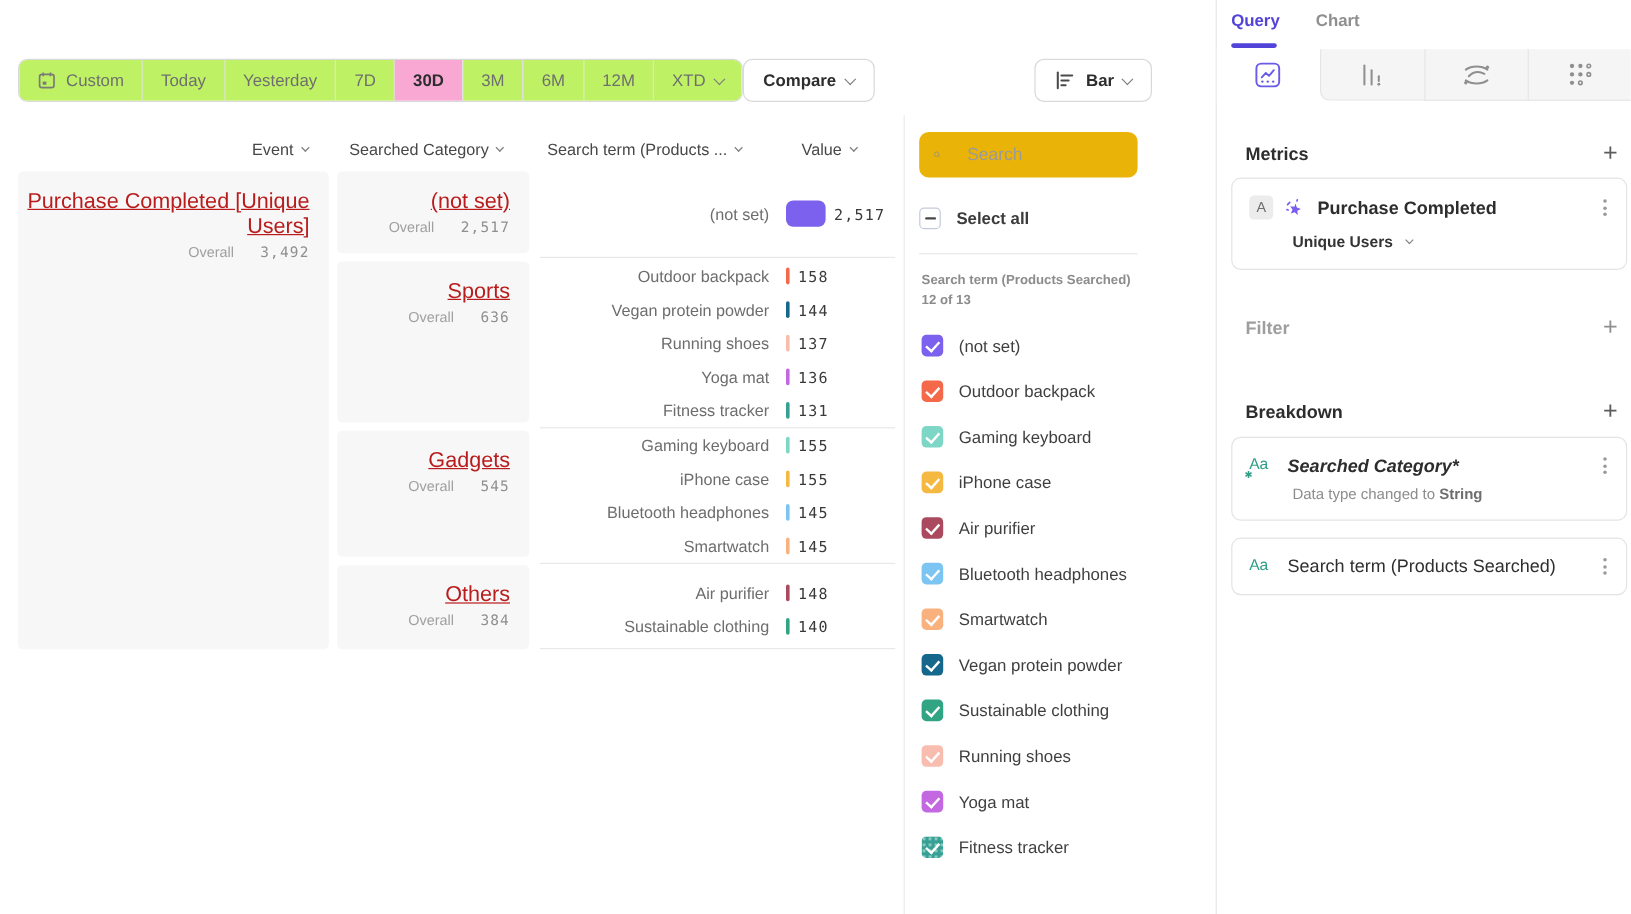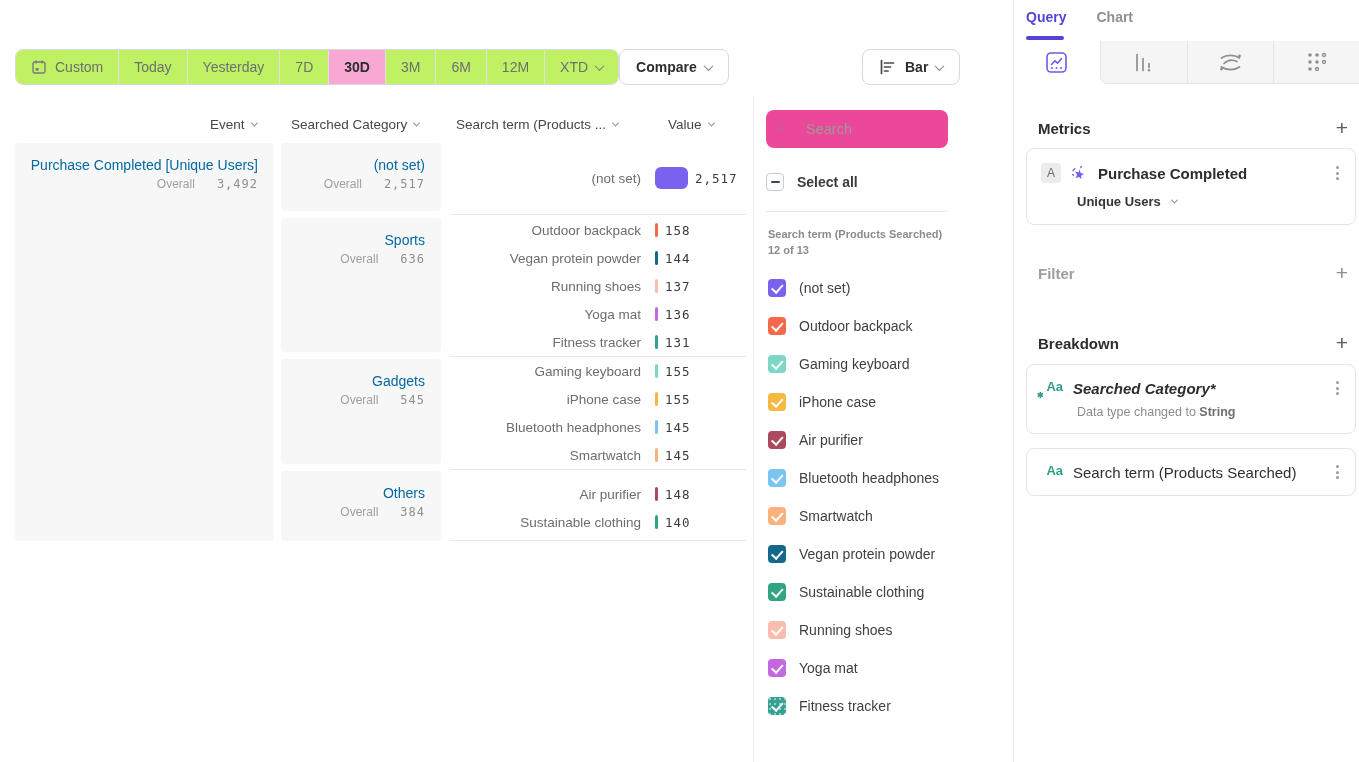--- a/index.html
+++ b/index.html
@@ -22,35 +22,35 @@
   .compare-btn { }
   .bar-select { position:absolute; left:862px; top:49px; height:36px; }
   .chev { width:7px; height:7px; border-right:1.6px solid #7e7e7e; border-bottom:1.6px solid #7e7e7e;
           transform:rotate(45deg) translate(-1px,-1px); display:inline-block; flex:none; }
   .chev.sm { width:5px; height:5px; }
 
   
   .thead-cell { position:absolute; top:117px; display:flex; align-items:center; gap:7px;
                 font-size:13.5px; color:#474747; cursor:pointer; }
   .cell { position:absolute; background:#f7f7f7; border-radius:4px; text-align:right; padding:14px 16px 0 0; }
-  .cell .name { font-size:14px; color:#0369a1; }
+  .cell .name { font-size:18px; color:#b91c1c;text-decoration:underline; }
   .cell .overall { margin-top:4px; font-size:12px; color:#a0a0a0; }
   .cell .overall .num { font-family:"DejaVu Sans Mono","Liberation Mono",monospace; color:#8f8f8f; letter-spacing:1px; margin-left:22px; }
   .rows-area { position:absolute; left:450px; top:140px; width:296px; height:410px; }
   .t-row { position:absolute; left:0; width:100%; height:28px; display:flex; align-items:center; cursor:pointer; }
   .t-row .term { width:191px; text-align:right; font-size:13.5px; color:#6d6d6d; white-space:nowrap; }
   .t-row .bar { margin-left:14px; height:14px; border-radius:1.5px; flex:none; }
   .t-row .bar.big { height:22px; border-radius:6px; }
   .t-row .val { margin-left:7px; font-size:12.5px; color:#3a3a3a; letter-spacing:1px;
                 font-family:"DejaVu Sans Mono","Liberation Mono",monospace; }
   .group-sep { position:absolute; left:450px; width:296px; height:1px; background:#e8e8e8; }
 
   
   .filter-panel { position:absolute; left:753px; top:96px; width:260px; height:666px; border-left:1px solid #ececec; }
-  .search-box { position:absolute; left:12px; top:14px; width:182px; height:38px; background:#ec4899;
+  .search-box { position:absolute; left:12px; top:14px; width:182px; height:38px; background:#eab308;
                 border-radius:8px; display:flex; align-items:center; padding:0 12px; gap:22px; }
   .search-box input { border:none; outline:none; background:transparent; font-size:14.5px; color:#3c3c3c; width:130px;
                       font-family:"Liberation Sans", sans-serif; }
   .search-box input::placeholder { color:#9a9a9a; }
   .selall-row { position:absolute; left:12px; top:77px; display:flex; align-items:center; gap:13px; cursor:pointer; }
   .selall-box { width:18px; height:18px; border:1.5px solid #c3cada; border-radius:4px; background:#fff;
                 display:flex; align-items:center; justify-content:center; }
   .selall-box .minus { width:9px; height:2px; background:#474747; border-radius:1px; }
   .selall-label { font-size:14px; color:#3c3c3c; font-weight:bold; }
   .panel-divider { position:absolute; left:12px; top:115px; width:182px; height:1px; background:#e8e8e8; }
@@ -88,21 +88,21 @@
   .card-row { display:flex; align-items:center; gap:10px; padding:14px 14px 0 14px; }
   .badge-a { width:20px; height:20px; border-radius:4px; background:#ececec; color:#6f6f6f; font-size:12px;
              display:flex; align-items:center; justify-content:center; flex:none; }
   .card-title { font-size:15px; font-weight:bold; color:#2d2d2d; flex:1; }
   .card-title.italic { font-style:italic; }
   .card-title.normal { font-weight:normal; color:#2f2f2f; }
   .kebab { display:flex; flex-direction:column; gap:2.5px; padding:2px; cursor:pointer; flex:none; }
   .kebab i { width:3px; height:3px; border-radius:50%; background:#9a9a9a; }
   .measure-row { display:flex; align-items:center; gap:11px; padding:11px 14px 15px 50px; cursor:pointer; }
   .measure-row .m-lbl { font-size:13px; font-weight:bold; color:#333; }
-  .aa-icon { position:relative; width:22px; height:18px; color:#2f9e87; font-size:13px; font-weight:bold; flex:none; text-align:right; }
+  .aa-icon { position:relative; width:22px; height:18px; color:#2f9e87; font-size:13px; font-weight:normal; flex:none; text-align:left; }
   .aa-icon .star { position:absolute; left:-4px; bottom:-3px; font-size:8px; color:#2f9e87; }
   .card-note { padding:8px 14px 14px 50px; font-size:12.5px; color:#8c8c8c; }
   .card-note b { color:#6f6f6f; }
 </style>
 </head>
 <body>
 
 <div class="screen">
 
   <div class="toolbar">

